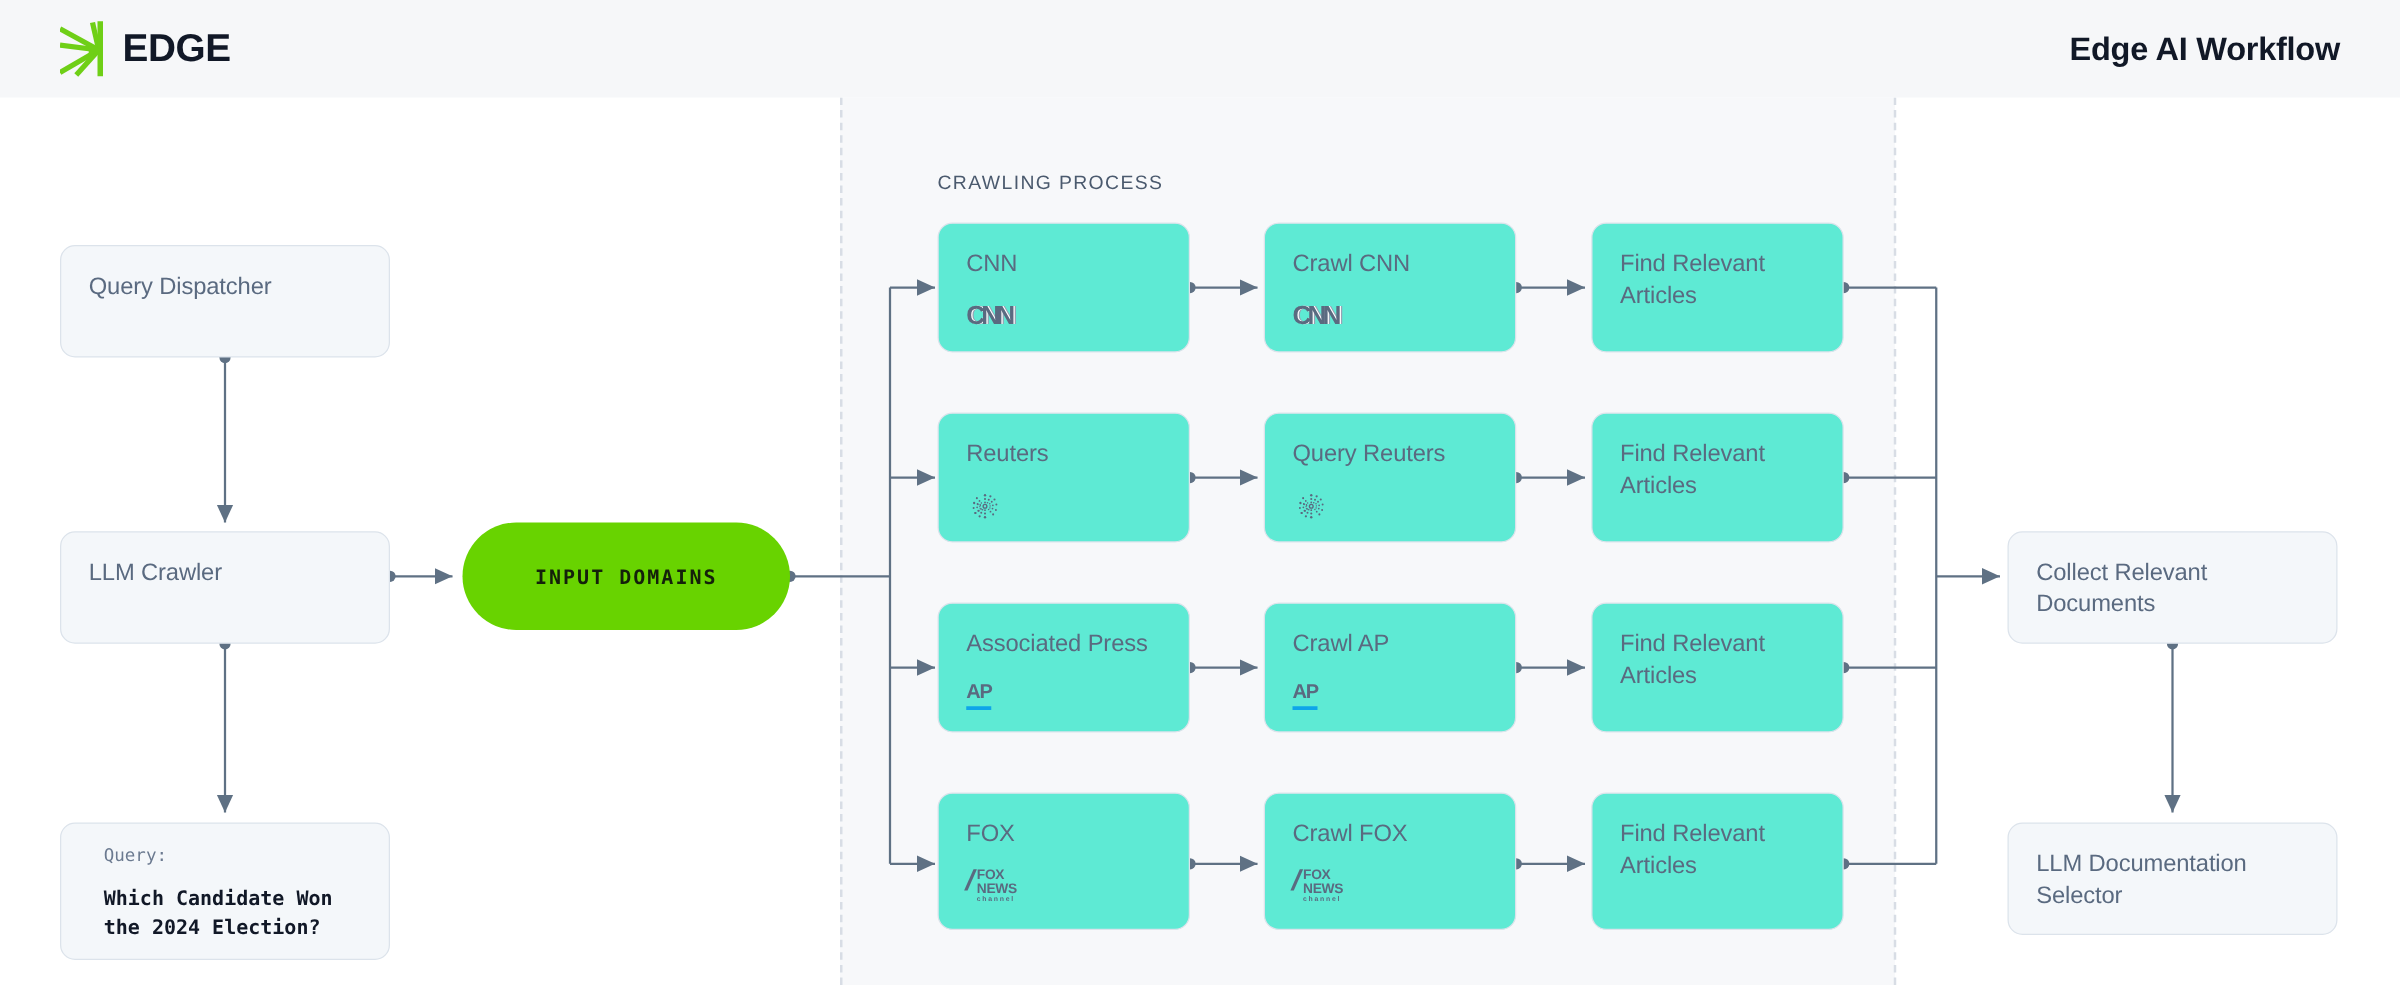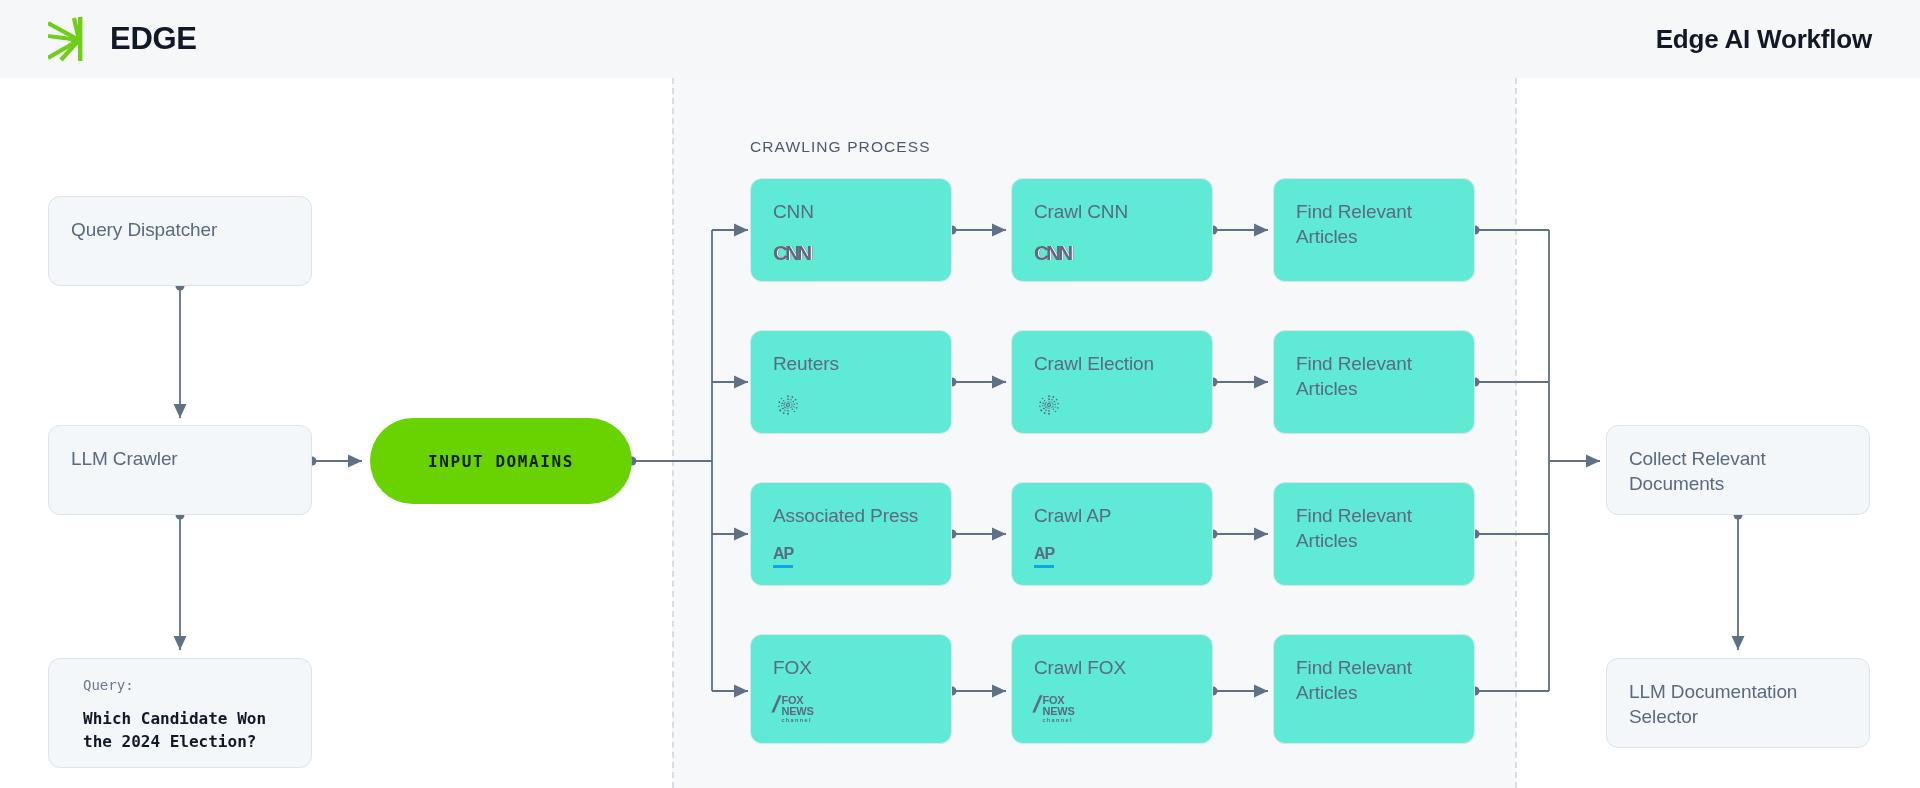--- a/index.html
+++ b/index.html
@@ -18,21 +18,21 @@
     position: absolute;
     left: 0; top: 0;
     width: 1920px; height: 78px;
     background: #f6f7f9;
     display: flex;
     align-items: center;
     justify-content: space-between;
     padding: 0 48px;
     z-index: 40;
   }
-  .brand { display: flex; align-items: center; gap: 16px; }
+  .brand { display: flex; align-items: center; gap: 4px; }
   .logo-mark { width: 46px; height: 48px; display: block; flex: none; }
   .brand-name {
     font-size: 31px;
     font-weight: 700;
     letter-spacing: -0.3px;
     color: #111827;
   }
   .header-title {
     font-size: 26px;
     font-weight: 700;
@@ -321,21 +321,21 @@
             <circle cx="9.3" cy="13.4" r="0.7"></circle>
           <circle cx="11.3" cy="14.2" r="0.58"></circle>
           <circle cx="7.2" cy="20.4" r="0.82"></circle>
             <circle cx="10.1" cy="18.6" r="0.7"></circle>
           <circle cx="12" cy="17.2" r="0.6"></circle>
         </g>
       </svg>
     </div>
   </div>
   <div class="node" style="left:1011px; top:252px; width:202px; height:104px;">
-    <div class="node-title">Crawl Election</div>
+    <div class="node-title">Query Reuters</div>
     <div class="logo-slot">
       <svg class="reuters-logo" viewBox="0 0 30 30">
         <g fill="#5a6a80">
           <circle cx="15" cy="15" r="1.5" fill="none" stroke="#5a6a80" stroke-width="1.1"></circle>
           <use href="#rd"></use>
           <use href="#rd" transform="rotate(180 15 15)"></use>
           <circle cx="6.4" cy="12.5" r="0.8"></circle>
             <circle cx="9.3" cy="13.4" r="0.7"></circle>
           <circle cx="11.3" cy="14.2" r="0.58"></circle>
           <circle cx="7.2" cy="20.4" r="0.82"></circle>

